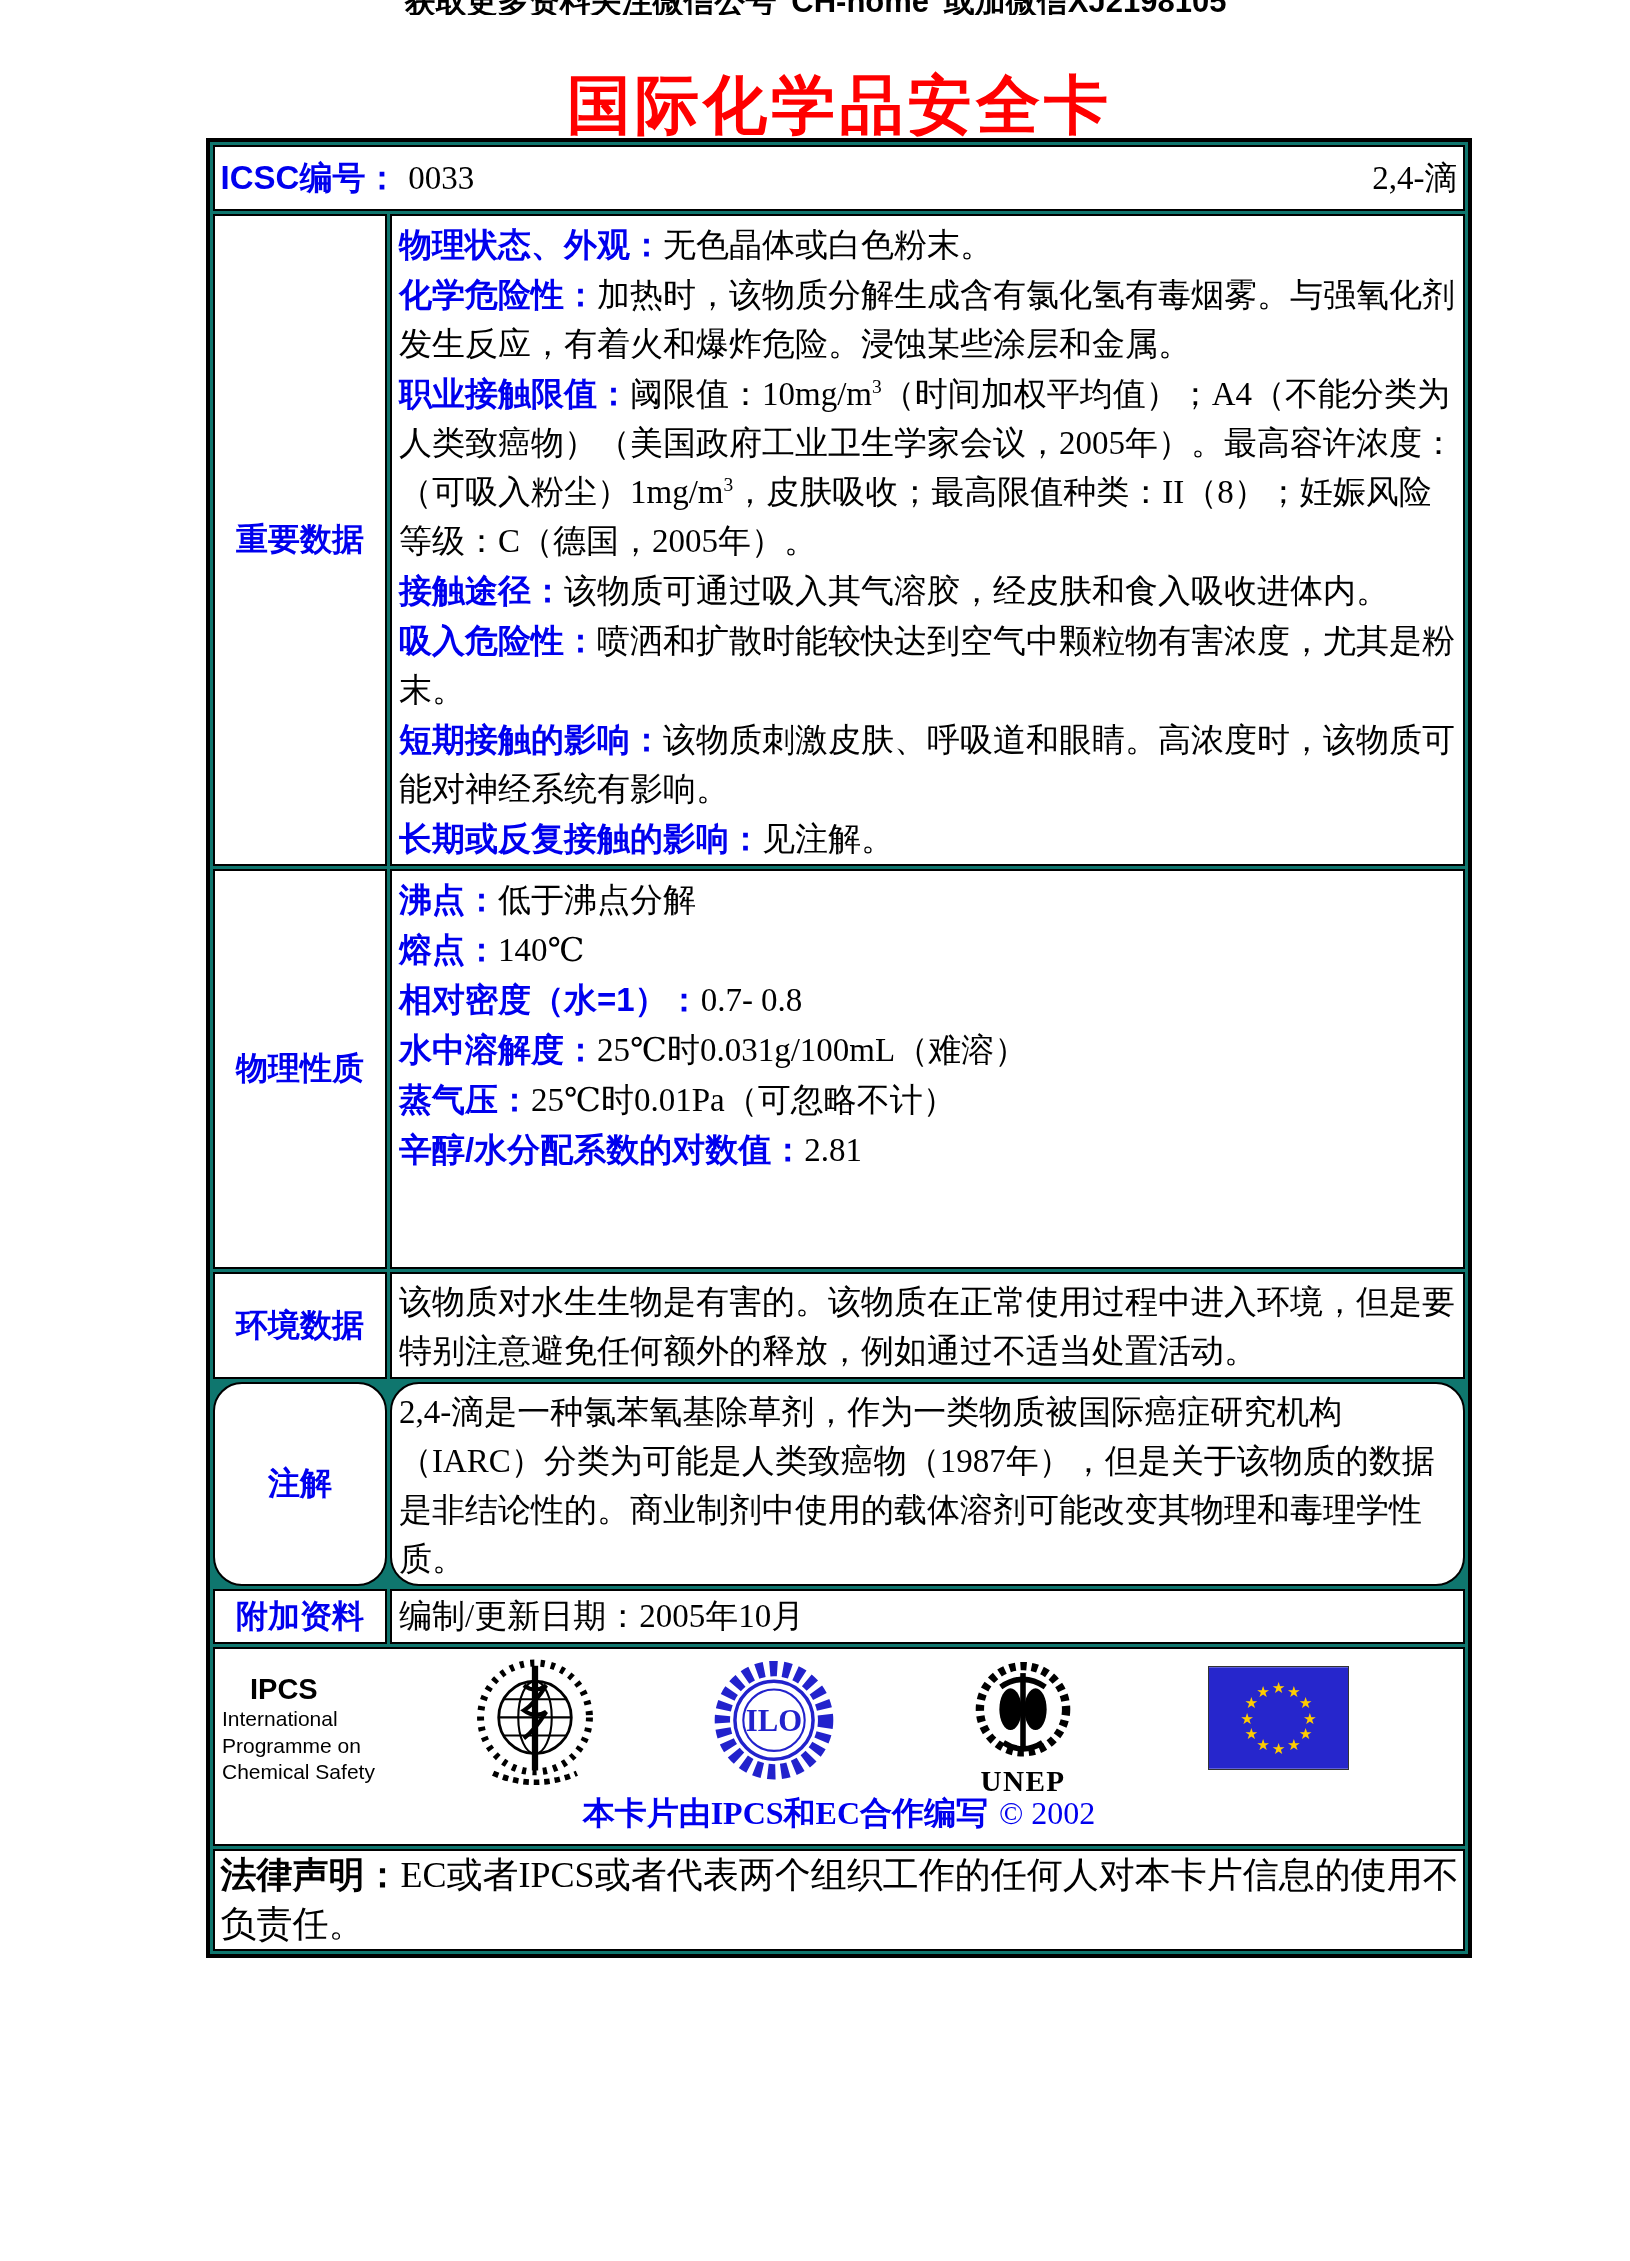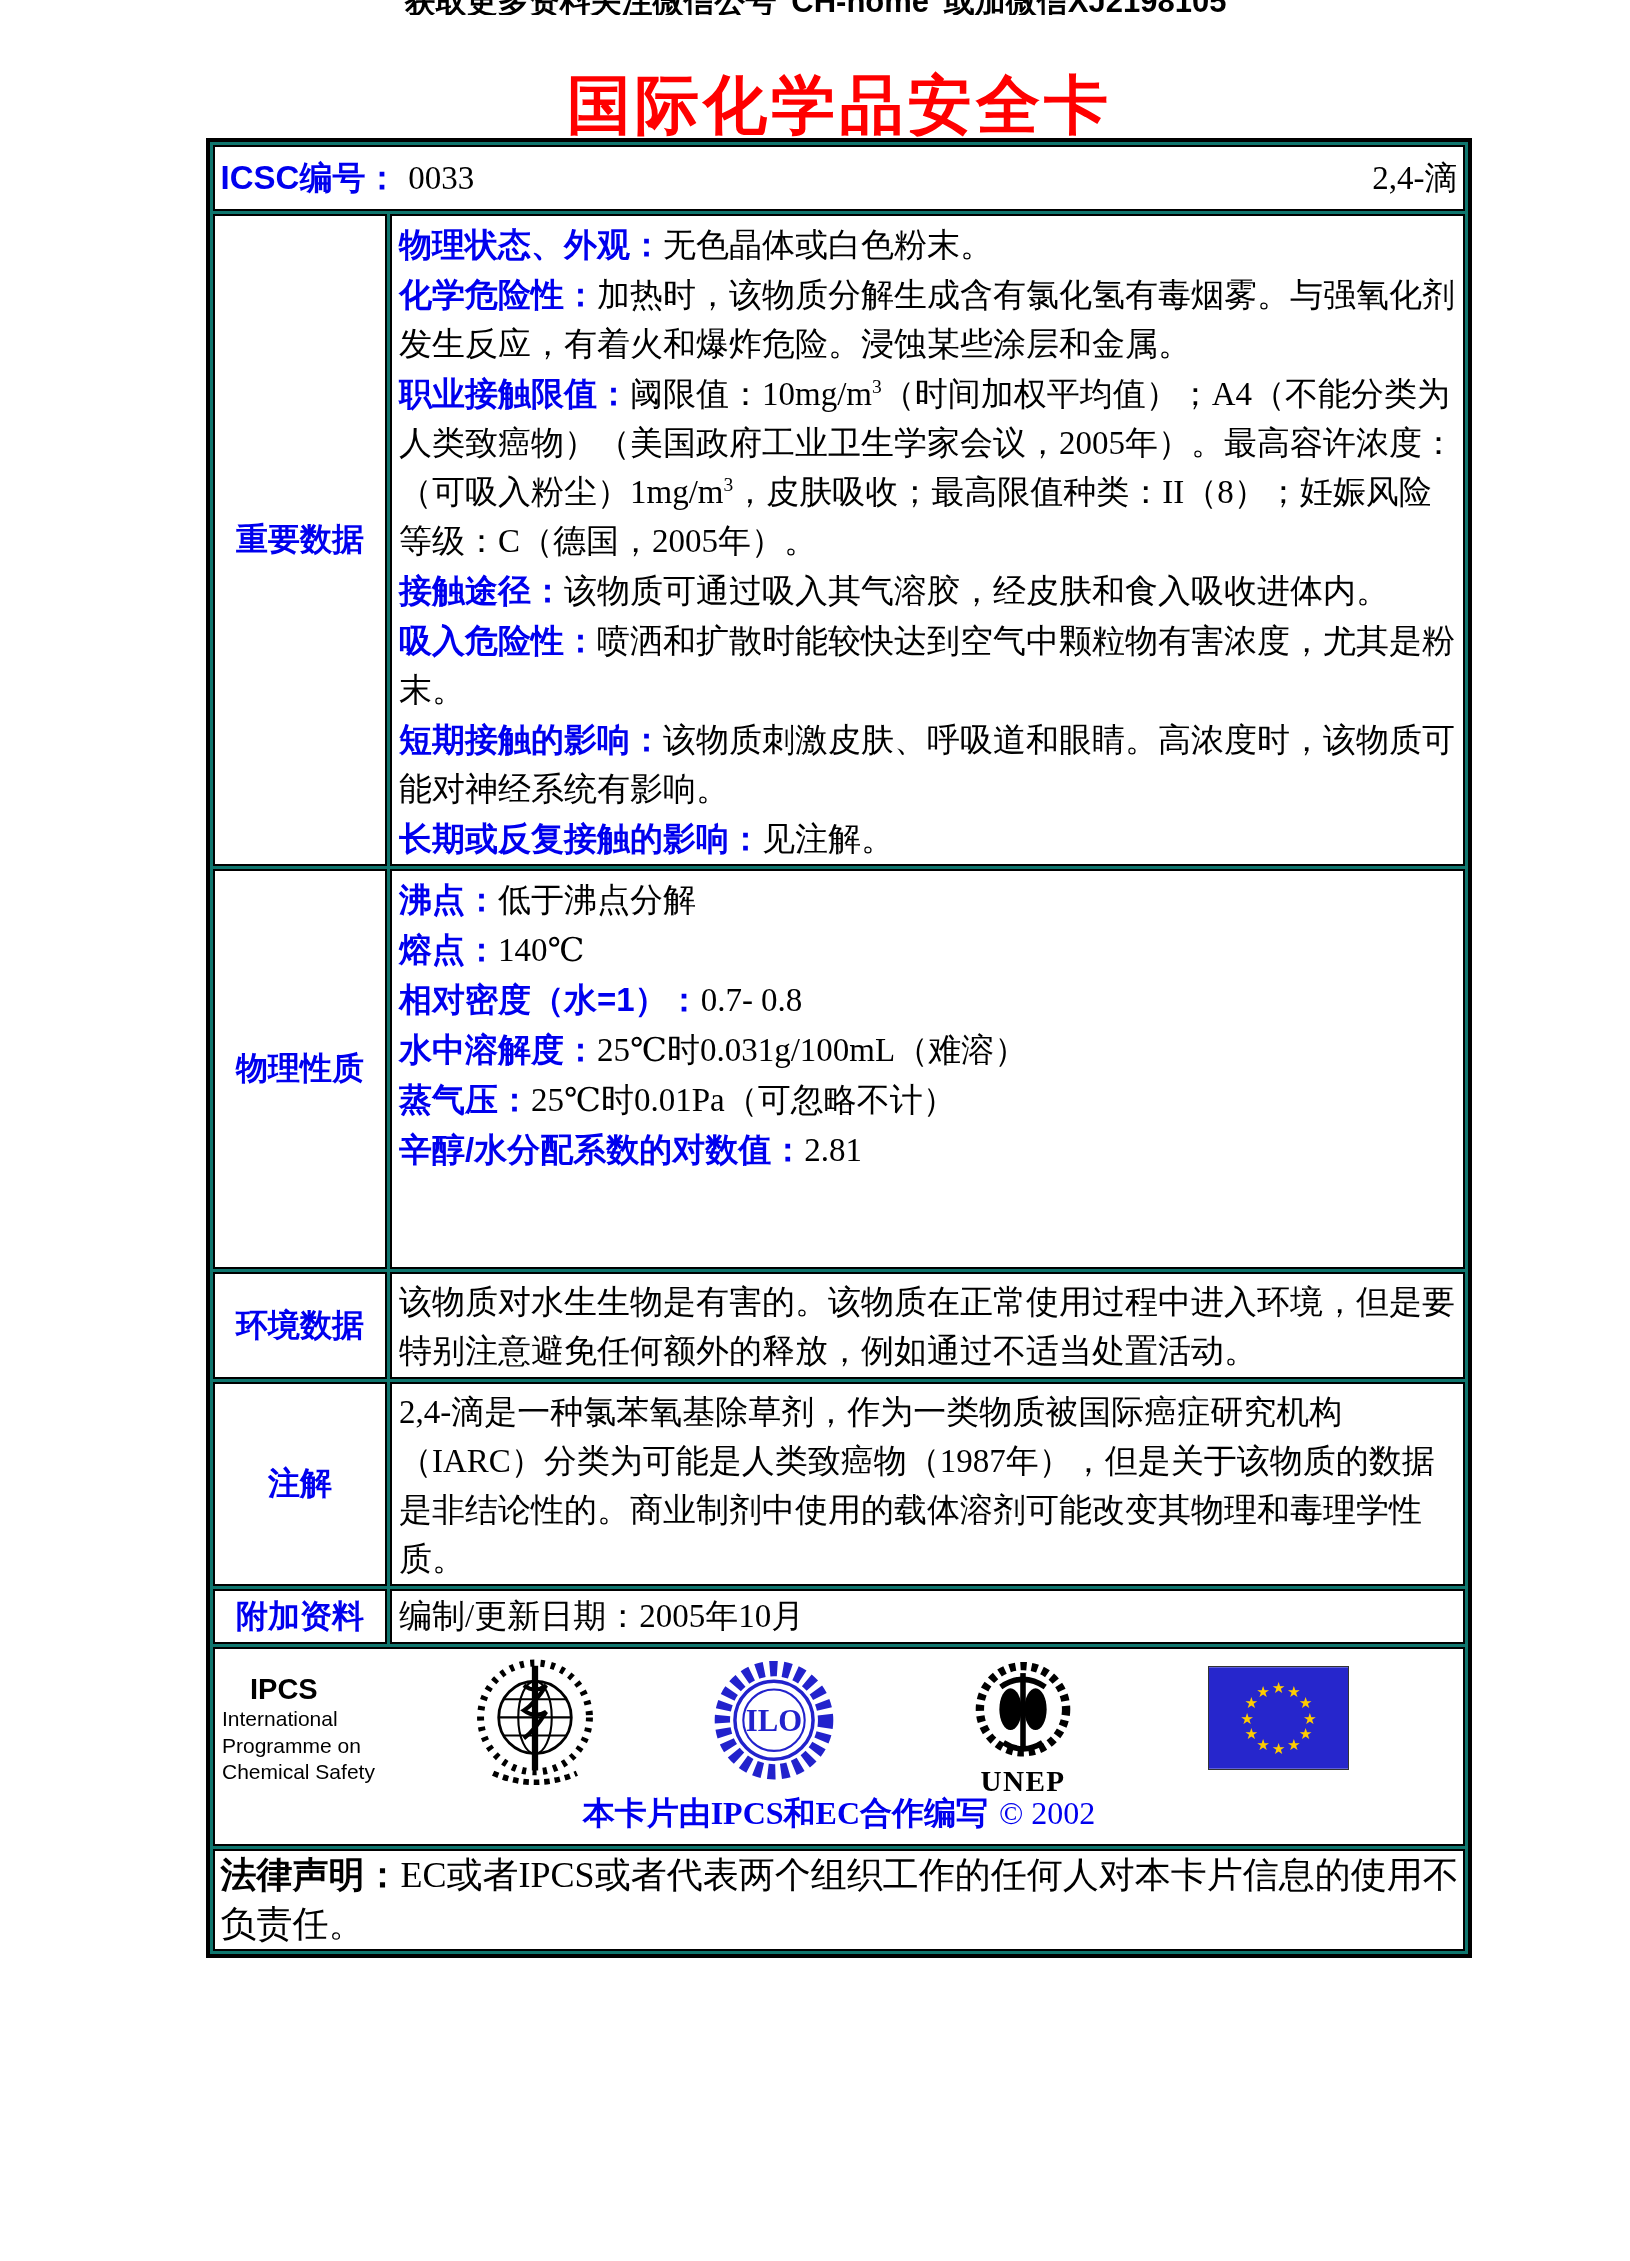--- a/index.html
+++ b/index.html
@@ -50,21 +50,21 @@
   .content-cell p { margin:0; line-height:49px; }
   .content-cell .lab {
     color:#0000ee; font-weight:bold;
     font-family:"Liberation Sans","DejaVu Sans",sans-serif;
   }
   .content-cell .sup { vertical-align:super; font-size:19.5px; line-height:0; }
 
   .row-s0 td { height:634px; }
   .row-s1 td { height:400px; }
   .row-s2 td { height:107px; }
-  .row-s3 td { height:199px; }
+  .row-s3 td { height:199px;border-radius:29px; }
   .row-s4 td { height:55px; }
   .row-s4 .content-cell { vertical-align:middle; padding-top:0; }
 
   .footer-cell { height:199px; position:relative; padding:0; }
   .ipcs-block {
     position:absolute; left:7px; top:24px;
     font-family:"Liberation Sans","DejaVu Sans",sans-serif; color:#000;
   }
   .ipcs-acronym { font-size:29px; font-weight:bold; line-height:33px;margin-left:28px; }
   .ipcs-line { font-size:21px; line-height:26.5px; }

